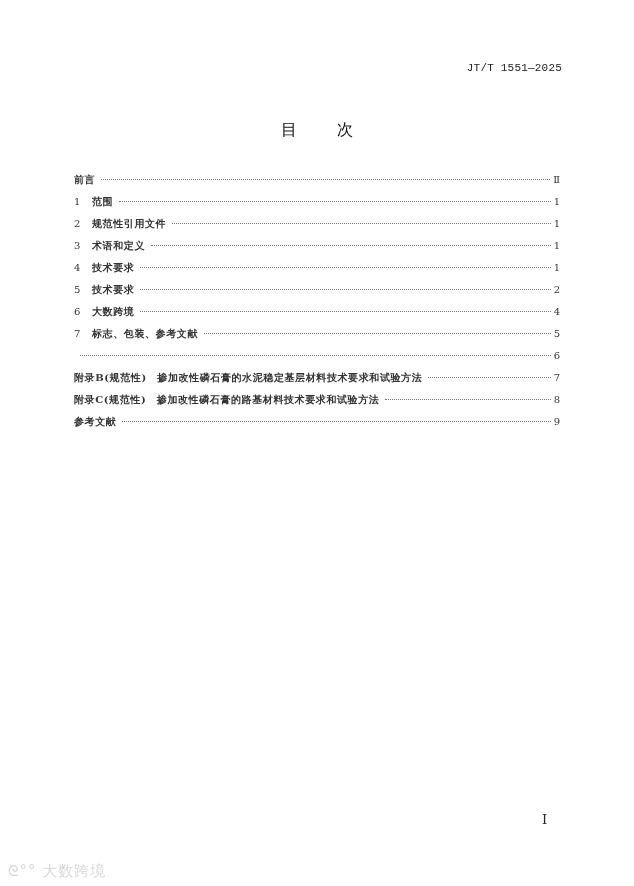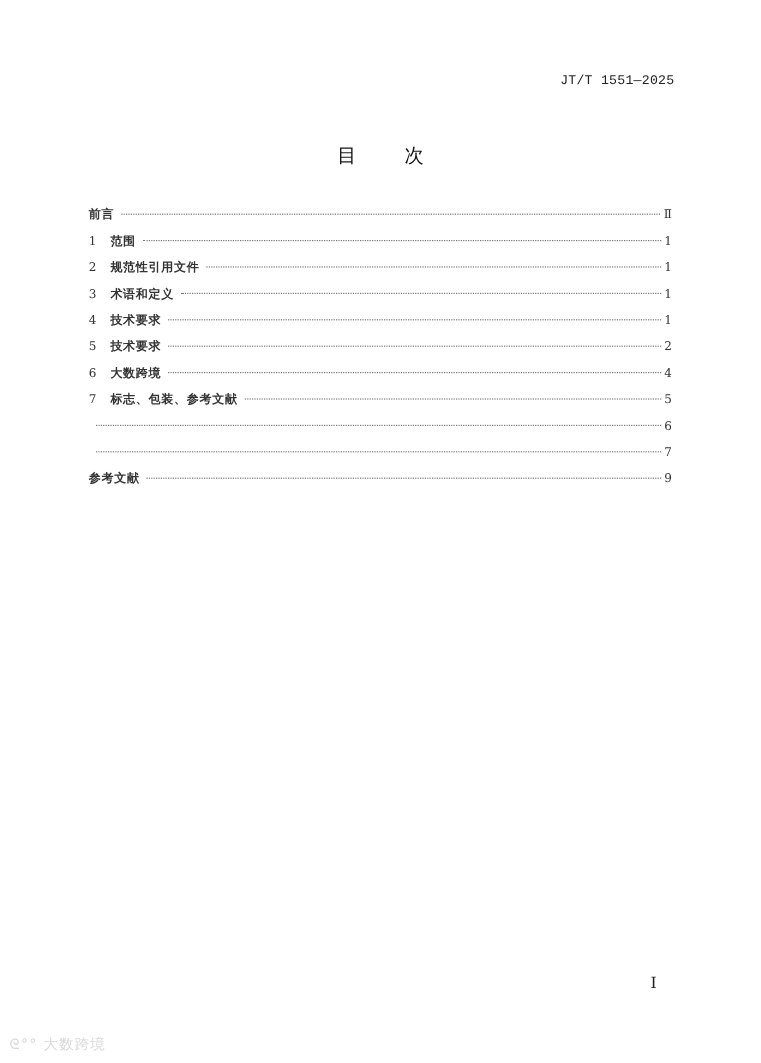--- a/index.html
+++ b/index.html
@@ -12,21 +12,21 @@
   .toc-title span { display:inline-block; }
   .toc-title .gap { width:40px; }
   .toc { position:absolute; top:171px; left:74px; width:486px; }
   .row { display:flex; align-items:baseline; height:22px; font-size:10px; line-height:18px; color:#333; }
   .num { width:18px; flex:none; }
   .label { flex:none; white-space:nowrap; letter-spacing:0.6px;font-weight:bold; }
   .dots { flex:1; margin:0 3px 0 6px; border-bottom:1.3px dotted #777; height:0; transform:translateY(-3px); min-width:10px; }
   .page { flex:none; font-size:10px; text-align:right; min-width:6px; }
   .footer-page { position:absolute; top:812px; left:542px; font-size:13px; color:#222; }
   .watermark { position:absolute; left:8px; top:862px; font-family:"DejaVu Sans", sans-serif;
-               font-size:12px; color:#d8d8d8; letter-spacing:1px; }
+               font-size:15px; color:#d8d8d8; letter-spacing:1px; }
 </style>
 </head>
 <body>
 
 <div class="std-code">JT/T 1551—2025</div>
 
 <div class="toc-title">
   <span>目</span><span class="gap"></span><span>次</span>
 </div>
 
@@ -76,22 +76,28 @@
     <span class="num">7</span>
     <span class="label">标志、包装、参考文献</span>
     <span class="dots"></span>
     <span class="page">5</span>
   </div>
   <div class="row">
     <span class="dots"></span>
     <span class="page">6</span>
   </div>
   <div class="row">
+    <span class="label">附录B(规范性)　掺加改性磷石膏的水泥稳定基层材料技术要求和试验方法</span>
     <span class="dots"></span>
     <span class="page">7</span>
+  </div>
+  <div class="row">
+    <span class="label">附录C(规范性)　掺加改性磷石膏的路基材料技术要求和试验方法</span>
+    <span class="dots"></span>
+    <span class="page">8</span>
   </div>
   <div class="row">
     <span class="label">参考文献</span>
     <span class="dots"></span>
     <span class="page">9</span>
   </div>
 </div>
 
 <div class="footer-page">I</div>
 

